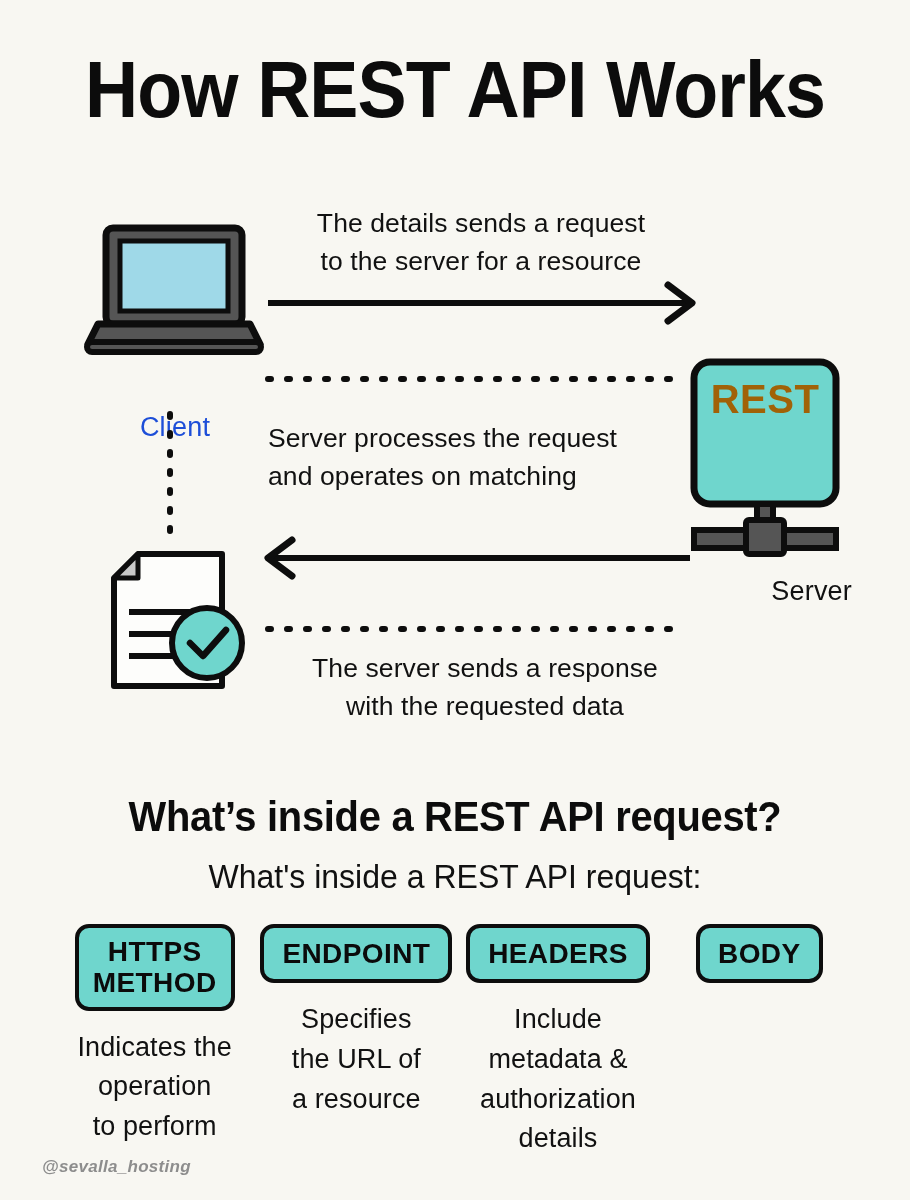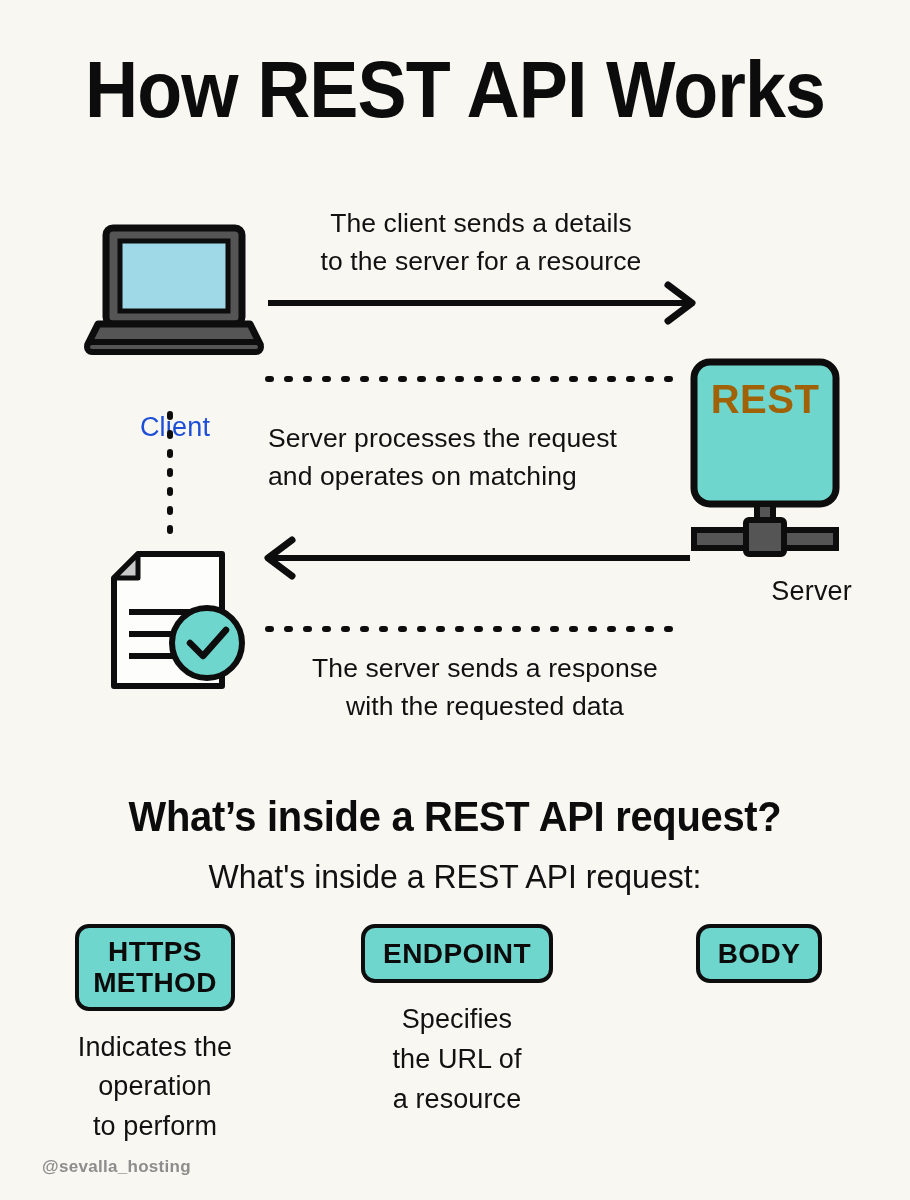--- a/index.html
+++ b/index.html
@@ -147,20 +147,21 @@
     color: #111;
     letter-spacing: .1px;
   }
 
   .watermark {
     position: absolute;
     left: 42px;
     top: 1157px;
     font-size: 17px;
     font-weight: bold;
+    font-style: italic;
     color: #8d8d8d;
     letter-spacing: .3px;
   }
 </style>
 </head>
 <body>
 
 <div id="poster">
 
   <div class="main-title">How REST API Works</div>
@@ -217,21 +218,21 @@
         <line x1="690" y1="558" x2="272" y2="558" stroke="#0d0d0d" stroke-width="6"></line>
         <path d="M292 540 L268 558 L292 576" fill="none" stroke="#0d0d0d" stroke-width="7" stroke-linecap="round" stroke-linejoin="round"></path>
       </g>
 
       <line x1="268" y1="629" x2="684" y2="629" stroke="#0d0d0d" stroke-width="6" stroke-dasharray="3 16" stroke-linecap="round"></line>
 
       <line x1="170" y1="414" x2="170" y2="546" stroke="#0d0d0d" stroke-width="6" stroke-dasharray="3 16" stroke-linecap="round"></line>
     </svg>
 
     <div class="flow-text flow-1">
-      <div>The client sends a details</div>
+      <div>The details sends a request</div>
       <div>to the server for a resource</div>
     </div>
 
     <div class="flow-text flow-2">
       <div>Server processes the request</div>
       <div>and operates on matching</div>
     </div>
 
     <div class="flow-text flow-3">
       <div>The server sends a response</div>
@@ -262,20 +263,31 @@
       <div class="chip">
         <div>ENDPOINT</div>
       </div>
       <div class="card-desc">
         <div>Specifies</div>
         <div>the URL of</div>
         <div>a resource</div>
       </div>
     </div>
 
+    <div class="card">
+      <div class="chip">
+        <div>HEADERS</div>
+      </div>
+      <div class="card-desc">
+        <div>Include</div>
+        <div>metadata &amp;</div>
+        <div>authorization</div>
+        <div>details</div>
+      </div>
+    </div>
 
     <div class="card">
       <div class="chip">
         <div>BODY</div>
       </div>
     </div>
 
   </div>
 
   <div class="watermark">@sevalla_hosting</div>

